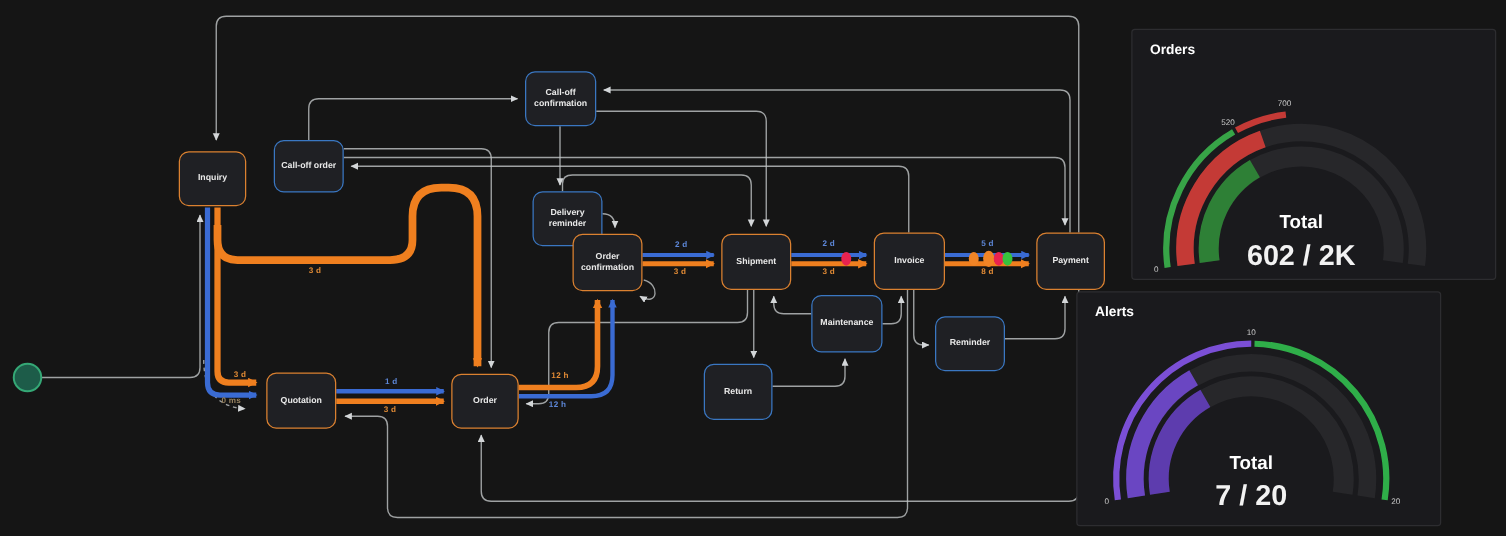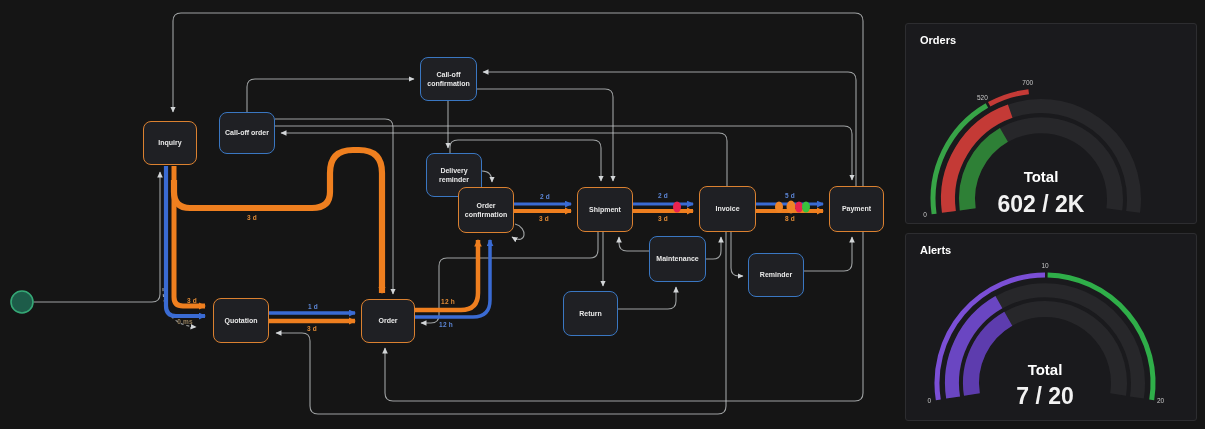--- a/index.html
+++ b/index.html
@@ -156,21 +156,21 @@
         <path d="M83.2,80.2 A108,108 0 0 1 122.7,67.7" stroke="#c43a36" stroke-width="5" fill="none"></path>
         <path d="M42.9,187.9 A93,93 0 0 1 104.2,87.2" stroke="#c43a36" stroke-width="14" fill="none"></path>
         <path d="M61.7,185.3 A74,74 0 0 1 97.9,110.9" stroke="#2e8036" stroke-width="16" fill="none"></path>
         <text x="19.1" y="193.3" fill="#c9c9c9" font-size="6.5" text-anchor="middle" font-family="&quot;Liberation Sans&quot;,sans-serif">0</text>
         <text x="76.4" y="75.7" fill="#c9c9c9" font-size="6.5" text-anchor="middle" font-family="&quot;Liberation Sans&quot;,sans-serif">520</text>
         <text x="121.7" y="60.8" fill="#c9c9c9" font-size="6.5" text-anchor="middle" font-family="&quot;Liberation Sans&quot;,sans-serif">700</text>
         <text x="135" y="158" fill="#ffffff" font-size="15" font-weight="bold" text-anchor="middle" font-family="&quot;Liberation Sans&quot;,sans-serif">Total</text>
         <text x="135" y="188" fill="#f2f2f2" font-size="23" font-weight="bold" text-anchor="middle" font-family="&quot;Liberation Sans&quot;,sans-serif">602 / 2K</text>
       </svg>
   </div>
-  <div class="panel" style="left:905px;top:233px;width:292px;height:188px;">
+  <div class="panel" style="left:861px;top:233px;width:292px;height:188px;">
     <div class="panel-title">Alerts</div>
     <svg class="gauge-svg" id="gauge-1" width="292" height="188" viewBox="0 0 292 188">
         <path d="M47.1,163.5 A93,93 0 1 1 230.9,163.5" stroke="#27272a" stroke-width="14" fill="none"></path>
         <path d="M65.9,160.6 A74,74 0 1 1 212.1,160.6" stroke="#27272a" stroke-width="16" fill="none"></path>
         <path d="M32.3,165.9 A108,108 0 0 1 139.0,41.0" stroke="#7b4fd6" stroke-width="5" fill="none"></path>
         <path d="M141.6,41.0 A108,108 0 0 1 245.7,165.9" stroke="#2fae49" stroke-width="5" fill="none"></path>
         <path d="M47.1,163.5 A93,93 0 0 1 92.9,68.2" stroke="#6a46c2" stroke-width="14" fill="none"></path>
         <path d="M65.9,160.6 A74,74 0 0 1 102.3,84.7" stroke="#5d3cae" stroke-width="16" fill="none"></path>
         <text x="23.4" y="169.3" fill="#c9c9c9" font-size="6.5" text-anchor="middle" font-family="&quot;Liberation Sans&quot;,sans-serif">0</text>
         <text x="139.0" y="34.0" fill="#c9c9c9" font-size="6.5" text-anchor="middle" font-family="&quot;Liberation Sans&quot;,sans-serif">10</text>

